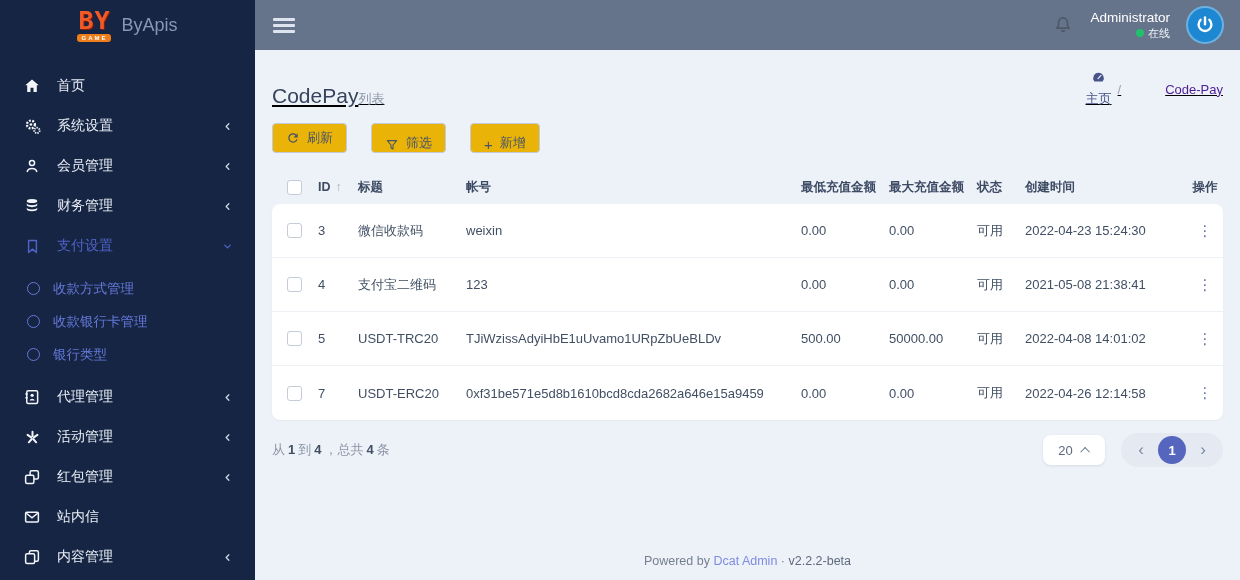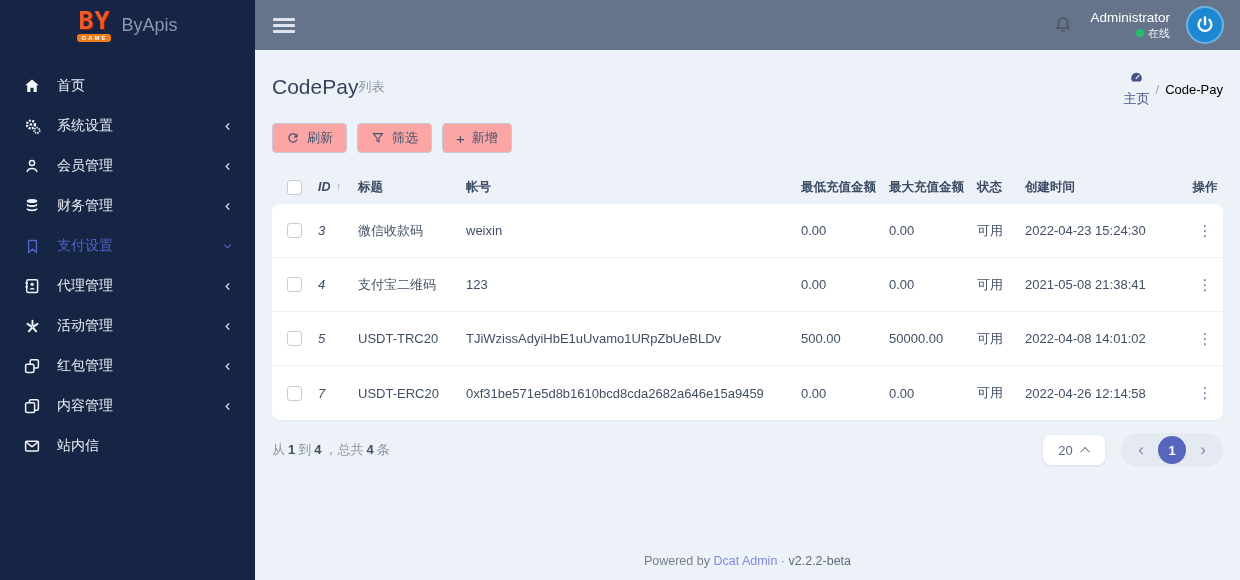--- a/index.html
+++ b/index.html
@@ -38,42 +38,42 @@
   .bell { color:#4d5866; cursor:pointer; }
   .userblock { text-align:right; color:#fff; cursor:pointer; }
   .username { font-size:13.5px;text-align:right; }
   .userstatus { font-size:11px; color:#eef2f7; display:flex; align-items:center; justify-content:flex-end; gap:4px; margin-top:1px; }
   .dot-green { width:8px; height:8px; border-radius:50%; background:#20c06d; display:inline-block; }
   .avatar { width:38px; height:38px; border-radius:50%; background:#1d87d2; border:2px solid rgba(255,255,255,.35);
     display:flex; align-items:center; justify-content:center; cursor:pointer; }
 
   .content { flex:1; display:flex; flex-direction:column; padding:16px 17px 0 17px; min-width:0; }
 
-  .page-head { display:flex; align-items:center; }
+  .page-head { display:flex; align-items:flex-end;text-decoration:underline; }
   .page-title { font-size:21px; color:#36435c; font-weight:500; }
   .page-subtitle { font-size:13px; color:#8d97a9; }
   .breadcrumb { margin-left:auto; display:flex; align-items:center; gap:6px; font-size:13px; padding-top:4px; }
   .bc-home { color:#47548a; display:flex; align-items:center; gap:5px; cursor:pointer;flex-direction:column; }
   .bc-sep { color:#9aa3b5; }
-  .bc-cur { color:#000000; }
+  .bc-cur { color:#4c1d95;margin-left:38px; }
 
   .toolbar { display:flex; margin-top:15px; }
-  .btn { display:inline-flex; align-items:center; gap:7px; height:30px; padding:0 13px; background:#fca5a5;
+  .btn { display:inline-flex; align-items:center; gap:7px; height:30px; padding:0 13px; background:#eab308;
     border:1px solid #c2cada; border-radius:4px; font-size:13px; color:#45536b; cursor:pointer; }
-  .btn + .btn { margin-left:10px; }
+  .btn + .btn { margin-left:24px;align-items:flex-end; }
   .btn .plus { font-size:15px; line-height:1; }
   .btn-create { margin-left:auto; }
 
   
   .thead { display:flex; align-items:center; height:34px; margin-top:17px; font-size:12.5px; font-weight:bold; color:#3c4a63; }
   .panel { background:#fff; border-radius:8px; box-shadow:0 1px 2px rgba(30,40,60,.04); }
   .trow { display:flex; align-items:center; height:54px; font-size:13px; color:#414f63; border-bottom:1px solid #eef0f5; }
   .trow:last-child { border-bottom:none; }
   .c-check { flex:0 0 46px; padding-left:15px; }
-  .c-id { flex:0 0 40px; display:flex; align-items:center; gap:5px;font-style:italic; }
+  .c-id { flex:0 0 40px; display:flex; align-items:center; gap:5px; }
   .c-title { flex:0 0 108px; }
   .c-account { flex:1 1 auto; min-width:0; white-space:nowrap; overflow:hidden; }
   .c-min { flex:0 0 88px; }
   .c-max { flex:0 0 88px; }
   .c-status { flex:0 0 48px; }
   .c-created { flex:0 0 162px; }
   .c-actions { flex:0 0 36px; text-align:center; }
   .checkbox { width:15px; height:15px; border:1px solid #c5ccd9; border-radius:3px; background:#fff; cursor:pointer; }
   .sort-ico { color:#a6aebc; font-size:12px; font-weight:normal; cursor:pointer; }
   .dots { color:#6777a8; font-size:15px; letter-spacing:0; cursor:pointer; line-height:1; }
@@ -175,20 +175,34 @@
             </svg>
         </span>
         <span class="s-label">支付设置</span>
         <span class="s-chev">
           <svg width="13" height="13" viewBox="0 0 24 24">
               <polyline points="7 9.5 12 14.5 17 9.5" fill="none" stroke="currentColor" stroke-width="2.4" stroke-linecap="round" stroke-linejoin="round"></polyline>
             </svg>
         </span>
       </div>
 
+      <div class="submenu">
+        <div class="s-sub">
+          <span class="dot"></span>
+          <span>收款方式管理</span>
+        </div>
+        <div class="s-sub">
+          <span class="dot"></span>
+          <span>收款银行卡管理</span>
+        </div>
+        <div class="s-sub">
+          <span class="dot"></span>
+          <span>银行类型</span>
+        </div>
+      </div>
 
       <div class="s-item">
         <span class="s-ico">
           <svg width="18" height="18" viewBox="0 0 24 24">
             <rect x="5" y="3.5" width="14.5" height="17" rx="2" fill="none" stroke="currentColor" stroke-width="2"></rect>
             <circle cx="12.2" cy="9.7" r="2.2" fill="currentColor"></circle>
             <path d="M8.7 16.8a3.6 3.1 0 0 1 7 0z" fill="currentColor"></path>
             <path d="M3.2 8h3M3.2 13h3" stroke="currentColor" stroke-width="2"></path>
           </svg>
         </span>
@@ -228,41 +242,41 @@
         <span class="s-label">红包管理</span>
         <span class="s-chev">
           <svg width="13" height="13" viewBox="0 0 24 24">
               <polyline points="14.5 7 9.5 12 14.5 17" fill="none" stroke="currentColor" stroke-width="2.4" stroke-linecap="round" stroke-linejoin="round"></polyline>
             </svg>
         </span>
       </div>
 
       <div class="s-item">
         <span class="s-ico">
+          <svg width="18" height="18" viewBox="0 0 24 24" fill="none" stroke="currentColor" stroke-width="2">
+            <rect x="3.5" y="5.5" width="17" height="13" rx="1.5"></rect>
+              <path d="M4.5 7 12 13.2 19.5 7"></path>
+          </svg>
+        </span>
+        <span class="s-label">站内信</span>
+      </div>
+
+      <div class="s-item">
+        <span class="s-ico">
           <svg width="18" height="18" viewBox="0 0 24 24">
             <rect x="8.5" y="3.5" width="12" height="14" rx="2" fill="none" stroke="currentColor" stroke-width="2"></rect>
             <rect x="3.5" y="7.5" width="12" height="13" rx="2" fill="#162543" stroke="currentColor" stroke-width="2"></rect>
           </svg>
         </span>
         <span class="s-label">内容管理</span>
         <span class="s-chev">
           <svg width="13" height="13" viewBox="0 0 24 24">
               <polyline points="14.5 7 9.5 12 14.5 17" fill="none" stroke="currentColor" stroke-width="2.4" stroke-linecap="round" stroke-linejoin="round"></polyline>
             </svg>
         </span>
-      </div>
-
-      <div class="s-item">
-        <span class="s-ico">
-          <svg width="18" height="18" viewBox="0 0 24 24" fill="none" stroke="currentColor" stroke-width="2">
-            <rect x="3.5" y="5.5" width="17" height="13" rx="1.5"></rect>
-              <path d="M4.5 7 12 13.2 19.5 7"></path>
-          </svg>
-        </span>
-        <span class="s-label">站内信</span>
       </div>
 
     </nav>
   </aside>
 
   <div class="right">
 
     <header class="topbar">
       <div class="hamburger">
           <span></span>

